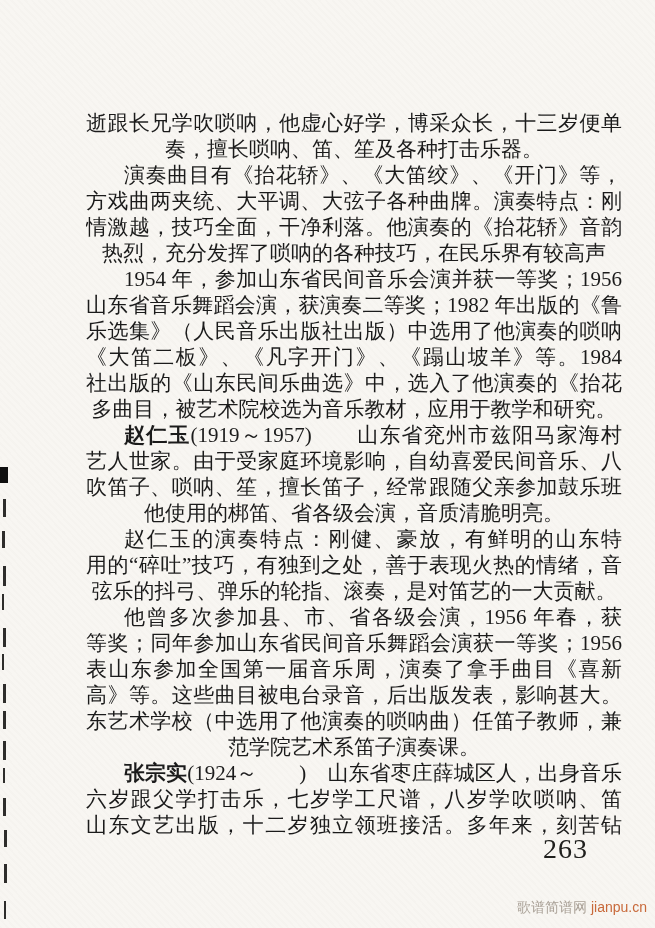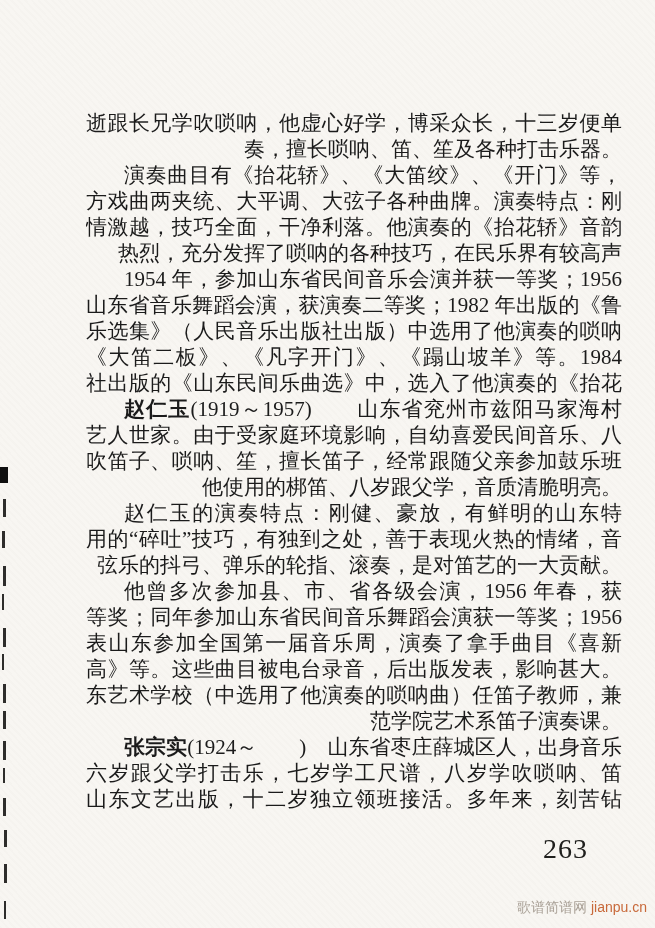--- a/index.html
+++ b/index.html
@@ -22,21 +22,21 @@
     position: absolute;
     left: 86px;
     top: 110px;
     width: 536px;
     font-size: 21px;
   }
   .line {
     height: 26px;
     line-height: 26px;
     overflow: hidden;
-    text-align: right;
+    text-align: center;
   }
   .line.fill {
     text-align: justify;
     text-align-last: justify;
     text-justify: inter-character;
   }
   .line.indent {
     padding-left: 38px;
   }
   .bold { font-weight: bold; font-family: Liberation Mono, monospace; }
@@ -90,26 +90,27 @@
     <div class="line">奏，擅长唢呐、笛、笙及各种打击乐器。</div>
     <div class="line fill indent">演奏曲目有《抬花轿》、《大笛绞》、《开门》等，并能熟练演奏地</div>
     <div class="line fill">方戏曲两夹统、大平调、大弦子各种曲牌。演奏特点：刚劲豪放，热</div>
     <div class="line fill">情激越，技巧全面，干净利落。他演奏的《抬花轿》音韵浓郁，欢快</div>
     <div class="line">热烈，充分发挥了唢呐的各种技巧，在民乐界有较高声誉。</div>
     <div class="line fill indent">1954 年，参加山东省民间音乐会演并获一等奖；1956 年，参加</div>
     <div class="line fill">山东省音乐舞蹈会演，获演奏二等奖；1982 年出版的《鲁西南鼓吹</div>
     <div class="line fill">乐选集》（人民音乐出版社出版）中选用了他演奏的唢呐曲《中飞》、</div>
     <div class="line fill">《大笛二板》、《凡字开门》、《蹋山坡羊》等。1984 年，山东文艺出版</div>
     <div class="line fill">社出版的《山东民间乐曲选》中，选入了他演奏的《抬花轿》等。许</div>
+    <div class="line">多曲目，被艺术院校选为音乐教材，应用于教学和研究。</div>
     <div class="line fill indent">
       <span class="bold">赵仁玉</span><span>(1919～1957)　　山东省兖州市兹阳马家海村人，出身</span>
     </div>
     <div class="line fill">艺人世家。由于受家庭环境影响，自幼喜爱民间音乐、八岁跟父学</div>
     <div class="line fill">吹笛子、唢呐、笙，擅长笛子，经常跟随父亲参加鼓乐班演出活动。</div>
-    <div class="line">他使用的梆笛、八岁跟父学，音质清脆明亮。</div>
+    <div class="line">他使用的梆笛、省各级会演，音质清脆明亮。</div>
     <div class="line fill indent">赵仁玉的演奏特点：刚健、豪放，有鲜明的山东特点，他创造运</div>
     <div class="line fill">用的“碎吐”技巧，有独到之处，善于表现火热的情绪，音响效果似</div>
     <div class="line">弦乐的抖弓、弹乐的轮指、滚奏，是对笛艺的一大贡献。</div>
     <div class="line fill indent">他曾多次参加县、市、省各级会演，1956 年春，获市、县两级二</div>
     <div class="line fill">等奖；同年参加山东省民间音乐舞蹈会演获一等奖；1956 年夏，代</div>
     <div class="line fill">表山东参加全国第一届音乐周，演奏了拿手曲目《喜新婚》、《步步</div>
     <div class="line fill">高》等。这些曲目被电台录音，后出版发表，影响甚大。同年，调山</div>
     <div class="line fill">东艺术学校（中选用了他演奏的唢呐曲）任笛子教师，兼授山东师</div>
     <div class="line">范学院艺术系笛子演奏课。</div>
     <div class="line fill indent">

